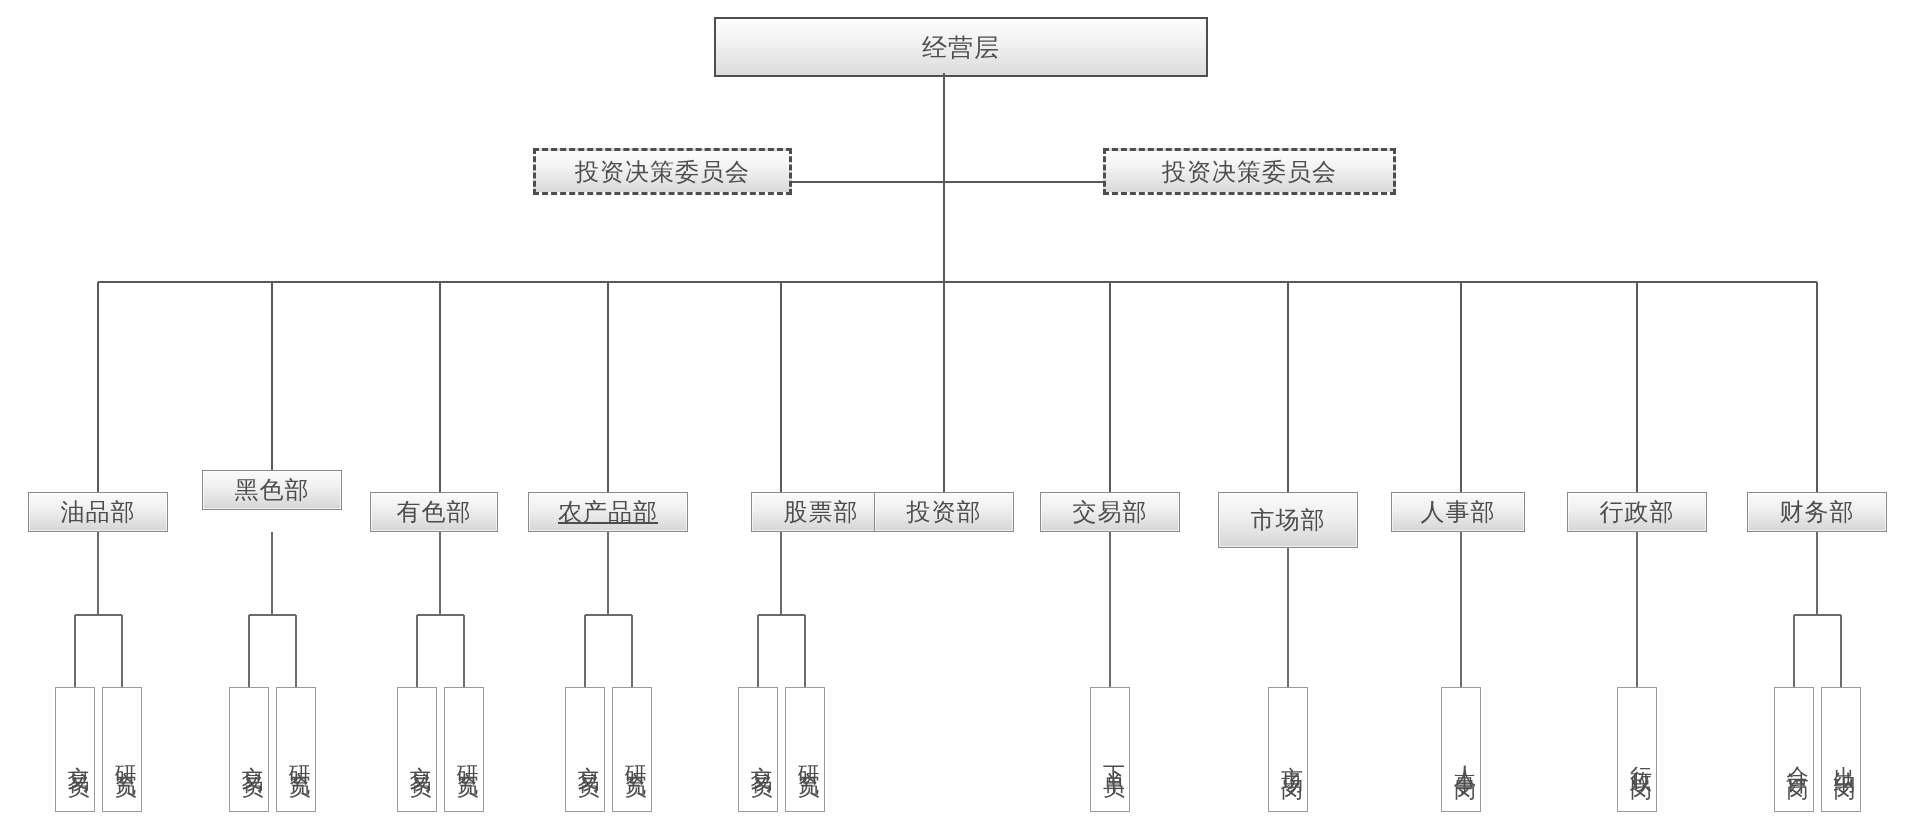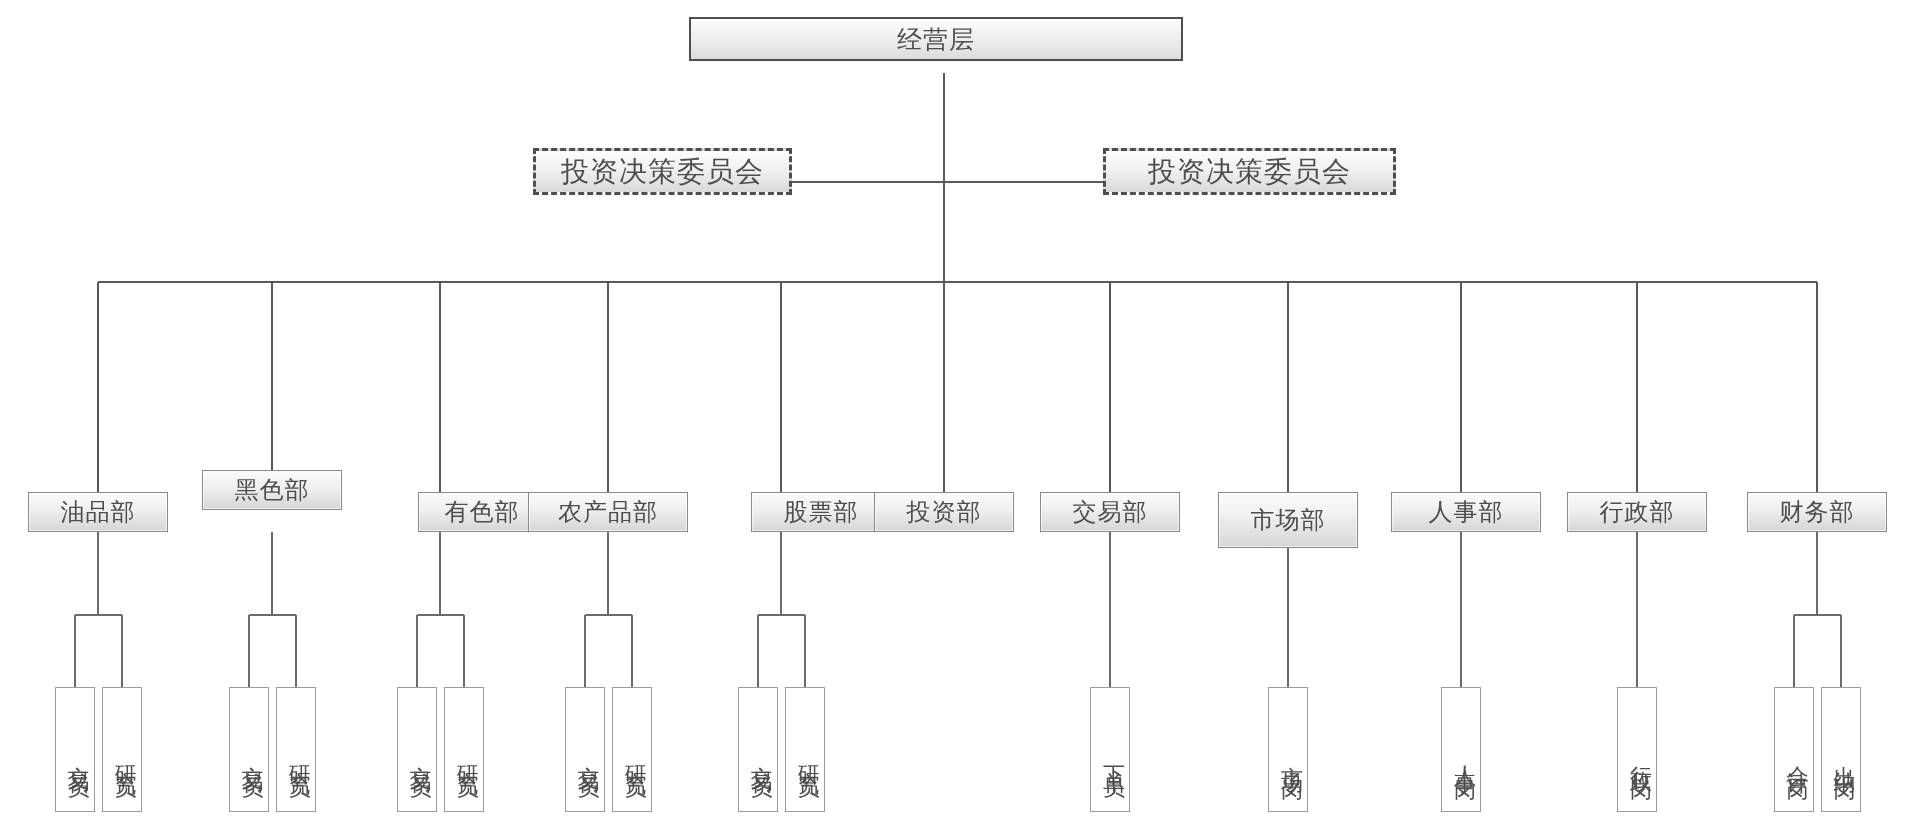--- a/index.html
+++ b/index.html
@@ -34,21 +34,21 @@
   .node.top{
     background:linear-gradient(to bottom,#fdfdfd 0%,#f2f2f2 40%,#dcdcdc 100%);
     border:2px solid #4a4f55;
     font-size:25px;
   }
 
   
   .node.committee{
     background:linear-gradient(to bottom,#fdfdfd 0%,#f1f1f1 45%,#d9d9d9 100%);
     border:3px dashed #4a4f55;
-    font-size:28px;
+    font-size:24px;
   }
 
   
   .node.dept{
     background:linear-gradient(to bottom,#fbfbfb 0%,#efefef 45%,#d6d6d6 100%);
     border:1px solid #8a8a8a;
     box-shadow:0 0 0 1px rgba(255,255,255,0.6) inset;
     font-size:24px;
   }
 
@@ -64,21 +64,21 @@
     align-items:flex-start;
     justify-content:center;
     color:#4d4d4d;
   }
 </style>
 </head>
 <body>
 
 <div id="stage">
 
-  <div class="node top" id="top-box" style="left: 689px; top: 17px; width: 494px; height: 44px;">经营层</div>
+  <div class="node top" id="top-box" style="left: 714px; top: 17px; width: 494px; height: 60px;">经营层</div>
 
   <div class="node committee" id="committee-0" style="left: 533px; top: 148px; width: 259px; height: 47px;">投资决策委员会</div>
   <div class="node committee" id="committee-1" style="left: 1103px; top: 148px; width: 293px; height: 47px;">投资决策委员会</div>
 
   <div id="wires">
       <div class="ln v" style="left: 943px; top: 73px; height: 209px;"></div>
       <div class="ln h" style="left: 792px; top: 181px; width: 311px;"></div>
       <div class="ln h" style="left: 98px; top: 281px; width: 1719px;"></div>
       <div class="ln v" style="left: 97px; top: 282px; height: 210px;"></div>
       <div class="ln v thin" style="left: 97px; top: 532px; height: 83px;"></div>
@@ -116,27 +116,27 @@
       <div class="ln v thin" style="left: 1636px; top: 532px; height: 155px;"></div>
       <div class="ln v" style="left: 1816px; top: 282px; height: 210px;"></div>
       <div class="ln v thin" style="left: 1816px; top: 532px; height: 83px;"></div>
       <div class="ln h thin" style="left: 1793.5px; top: 614px; width: 47px;"></div>
       <div class="ln v thin" style="left: 1792.5px; top: 615px; height: 72px;"></div>
       <div class="ln v thin" style="left: 1839.5px; top: 615px; height: 72px;"></div>
     </div>
   <div id="depts">
       <div class="node dept" style="left: 28px; top: 492px; width: 140px; height: 40px;">油品部</div>
       <div class="node dept" style="left: 202px; top: 470px; width: 140px; height: 40px;">黑色部</div>
-      <div class="node dept" style="left: 370px; top: 492px; width: 128px; height: 40px; margin-left: 48px;">有色部</div>
-      <div class="node dept" style="left: 528px; top: 492px; width: 160px; height: 40px;">农产品部</div>
+      <div class="node dept" style="left: 370px; top: 492px; width: 128px; height: 40px;">有色部</div>
+      <div class="node dept" style="left: 528px; top: 492px; width: 160px; height: 40px; text-decoration: underline;">农产品部</div>
       <div class="node dept" style="left: 711px; top: 492px; width: 140px; height: 40px; margin-left: 40px;">股票部</div>
       <div class="node dept" style="left: 874px; top: 492px; width: 140px; height: 40px;">投资部</div>
       <div class="node dept" style="left: 1040px; top: 492px; width: 140px; height: 40px;">交易部</div>
       <div class="node dept" style="left: 1218px; top: 492px; width: 140px; height: 56px;">市场部</div>
-      <div class="node dept" style="left: 1391px; top: 492px; width: 150px; height: 40px;">人事部</div>
+      <div class="node dept" style="left: 1391px; top: 492px; width: 134px; height: 40px;">人事部</div>
       <div class="node dept" style="left: 1567px; top: 492px; width: 140px; height: 40px;">行政部</div>
       <div class="node dept" style="left: 1747px; top: 492px; width: 140px; height: 40px;">财务部</div>
     </div>
   <div id="roles">
       <div class="node role" style="left: 54.5px; top: 687px; width: 40px; height: 125px;">交易员</div>
       <div class="node role" style="left: 101.5px; top: 687px; width: 40px; height: 125px;">研究员</div>
       <div class="node role" style="left: 228.5px; top: 687px; width: 40px; height: 125px;">交易员</div>
       <div class="node role" style="left: 275.5px; top: 687px; width: 40px; height: 125px;">研究员</div>
       <div class="node role" style="left: 396.5px; top: 687px; width: 40px; height: 125px;">交易员</div>
       <div class="node role" style="left: 443.5px; top: 687px; width: 40px; height: 125px;">研究员</div>

